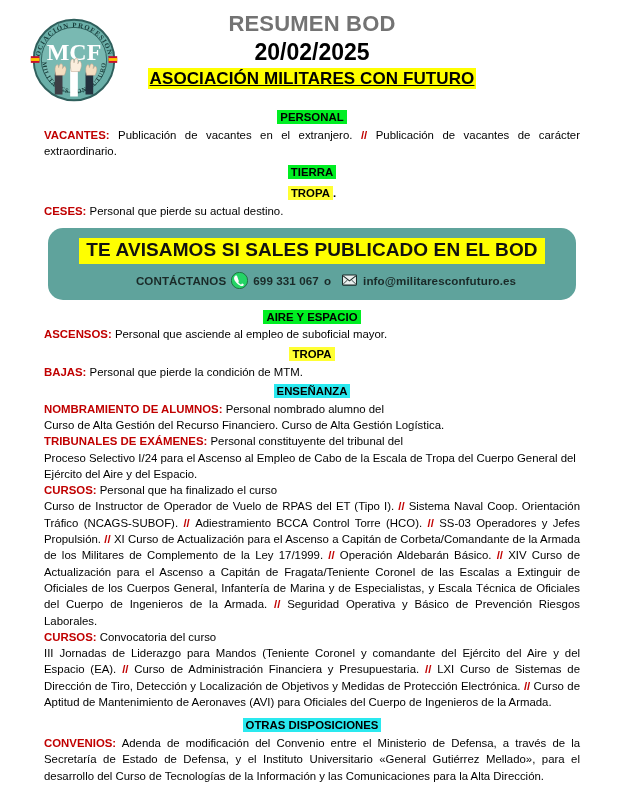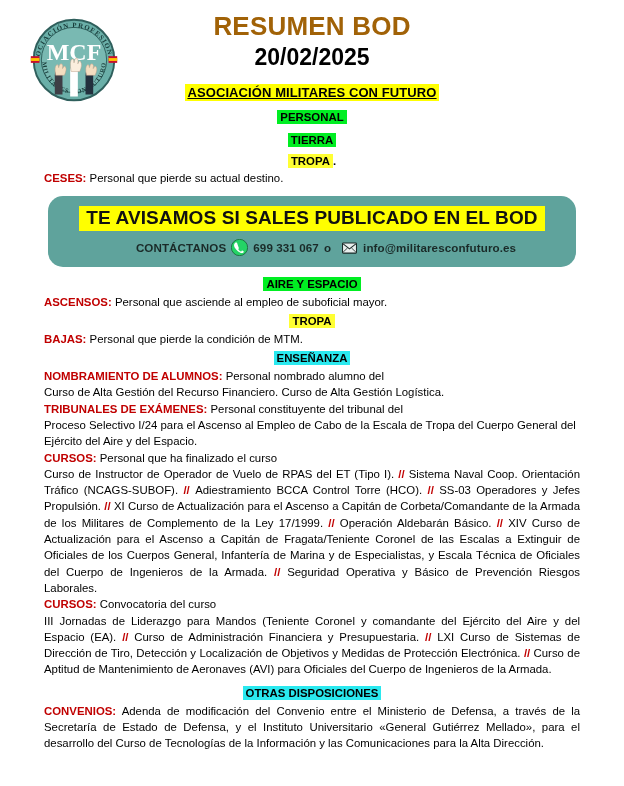--- a/index.html
+++ b/index.html
@@ -34,35 +34,35 @@
     width: 96px;
     height: 96px;
   }
   .logo svg { display:block; width:96px; height:96px; }
 
   .title-block {
     text-align: center;
     padding-top: 10px;
   }
   .doc-title {
-    font-size: 26px;
+    font-size: 22px;
     font-weight: bold;
     letter-spacing: .2px;
     line-height: 1.25;
-    color: #a16207;
+    color: #737373;
   }
   .doc-date {
     font-size: 23px;
     font-weight: bold;
     line-height: 1.25;
     color: #000;
   }
   .assoc-line {
-    margin-top: 14px;
-    font-size: 13px;
+    margin-top: 3px;
+    font-size: 17px;
     font-weight: bold;
     letter-spacing: .1px;
     text-align: center;
   }
   .assoc-line span {
     background: #ffff00;
     text-decoration: underline;
     padding: 1px 2px;
   }
   .para {
@@ -177,20 +177,26 @@
     <div class="title-block">
       <div class="doc-title">RESUMEN BOD</div>
       <div class="doc-date">20/02/2025</div>
       <div class="assoc-line"><span>ASOCIACIÓN MILITARES CON FUTURO</span></div>
     </div>
   </div>
 
   <div class="tagline">
     <span class="tag green">PERSONAL</span>
   </div>
+  <p class="para justify">
+    <span class="lead">VACANTES:</span> 
+    <span>Publicación de vacantes en el extranjero.</span>
+     <span class="sep">//</span> 
+    <span>Publicación de vacantes de carácter extraordinario.</span>
+  </p>
 
   <div class="gap-s"></div>
   <div class="tagline">
     <span class="tag green">TIERRA</span>
   </div>
   <div class="tagline">
     <span class="tag yellow">TROPA</span><span class="tag-tail">.</span>
   </div>
   <p class="para">
     <span class="lead">CESES:</span> 

